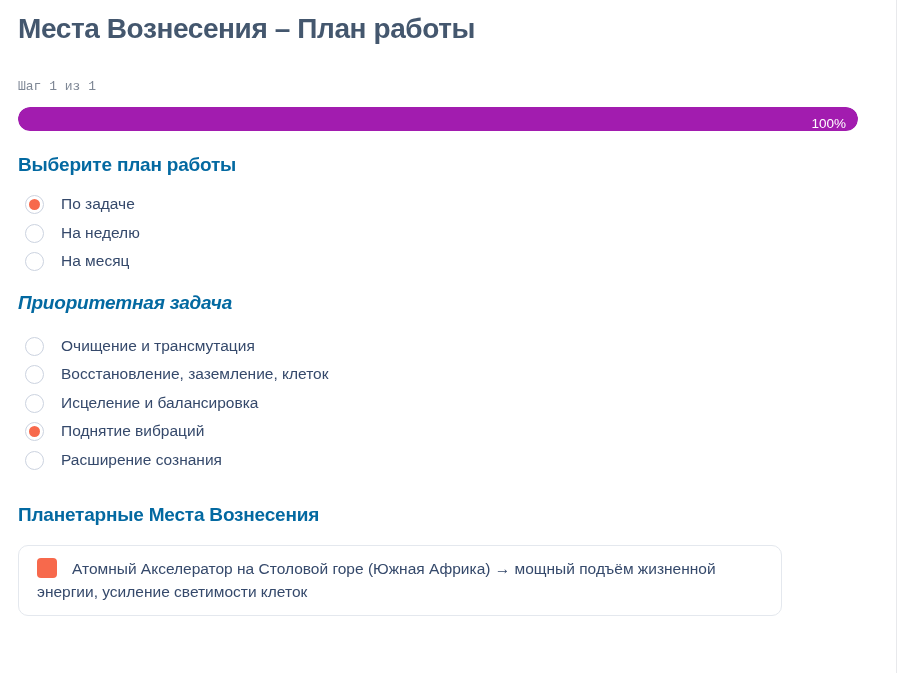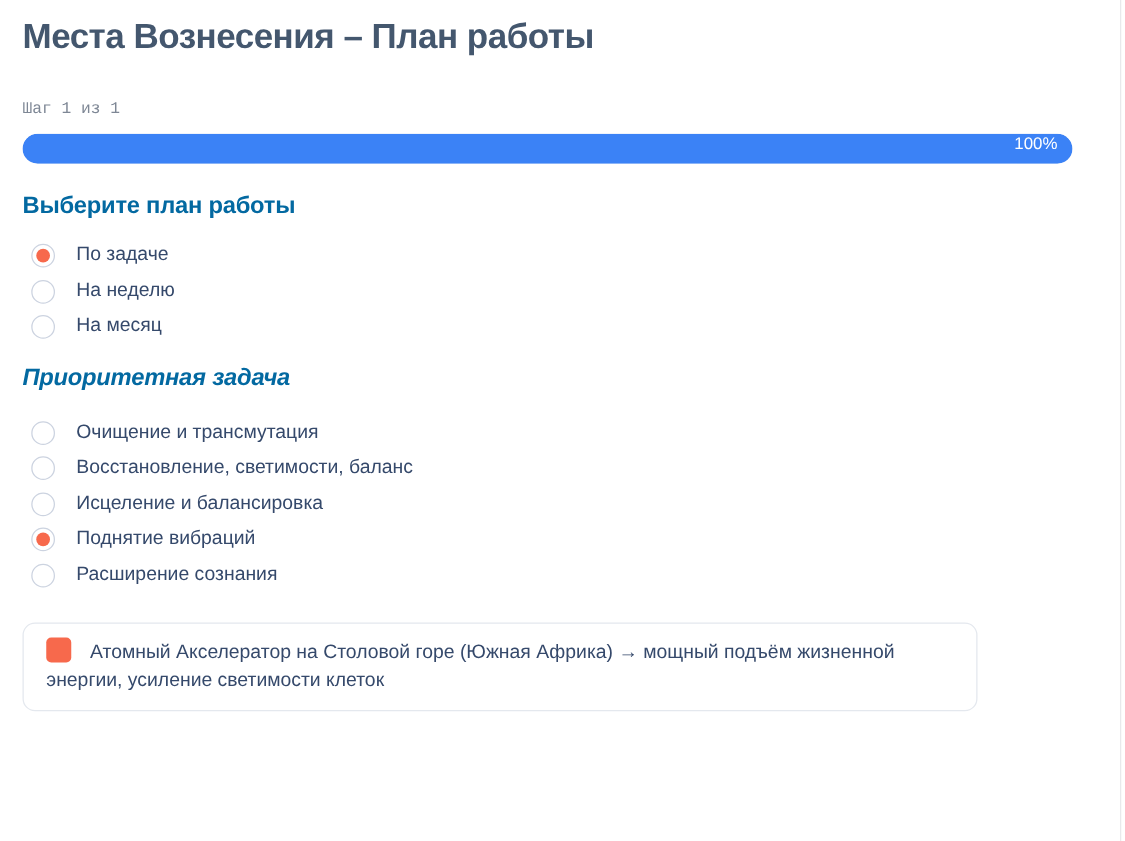--- a/index.html
+++ b/index.html
@@ -35,24 +35,24 @@
   }
   .progress-track{
     margin-top:13px;
     height:24px;
     border-radius:12px;
     background:#edf0f4;
     overflow:hidden;
   }
   .progress-fill{
     height:100%;
-    background:#3b82f6;
+    background:#a21caf;
     border-radius:12px;
     display:flex;
-    align-items:flex-start;
+    align-items:flex-end;
     justify-content:flex-end;
     box-sizing:border-box;
     padding-right:12px;
   }
   .progress-label{
     color:#ffffff;
     font-size:13.5px;
   }
   h2{
     margin:0;
@@ -156,36 +156,37 @@
 
   <h2 class="h2-task">Приоритетная задача</h2>
 
   <div class="radio-group task">
     <div class="radio-row">
       <span class="radio"></span>
       <span class="radio-label">Очищение и трансмутация</span>
     </div>
     <div class="radio-row">
       <span class="radio"></span>
-      <span class="radio-label">Восстановление, светимости, баланс</span>
+      <span class="radio-label">Восстановление, заземление, клеток</span>
     </div>
     <div class="radio-row">
       <span class="radio"></span>
       <span class="radio-label">Исцеление и балансировка</span>
     </div>
     <div class="radio-row checked">
       <span class="radio">
           <span class="radio-dot"></span>
         </span>
       <span class="radio-label">Поднятие вибраций</span>
     </div>
     <div class="radio-row">
       <span class="radio"></span>
       <span class="radio-label">Расширение сознания</span>
     </div>
   </div>
 
+  <h2 class="h2-places">Планетарные Места Вознесения</h2>
 
   <div class="place-card">
     <span class="square-icon"></span><span>Атомный Акселератор на Столовой горе (Южная Африка) → мощный подъём жизненной энергии, усиление светимости клеток</span>
   </div>
 
 </div>
 
 </body></html>

